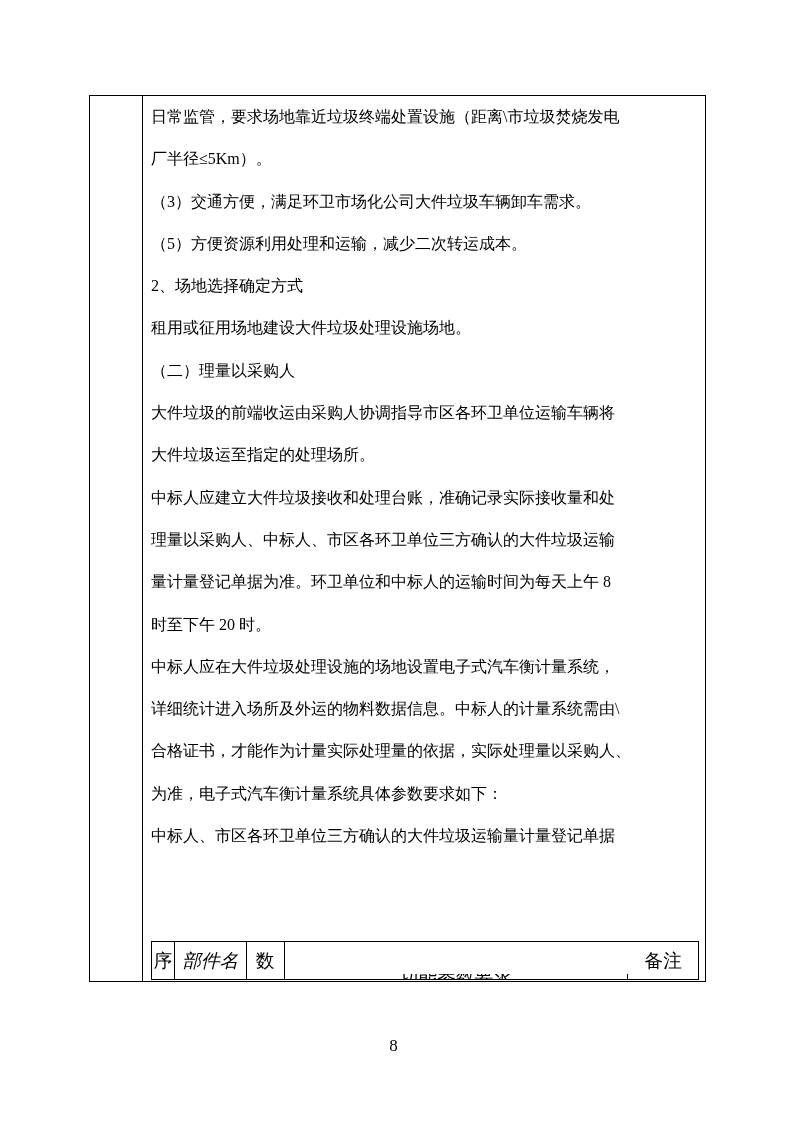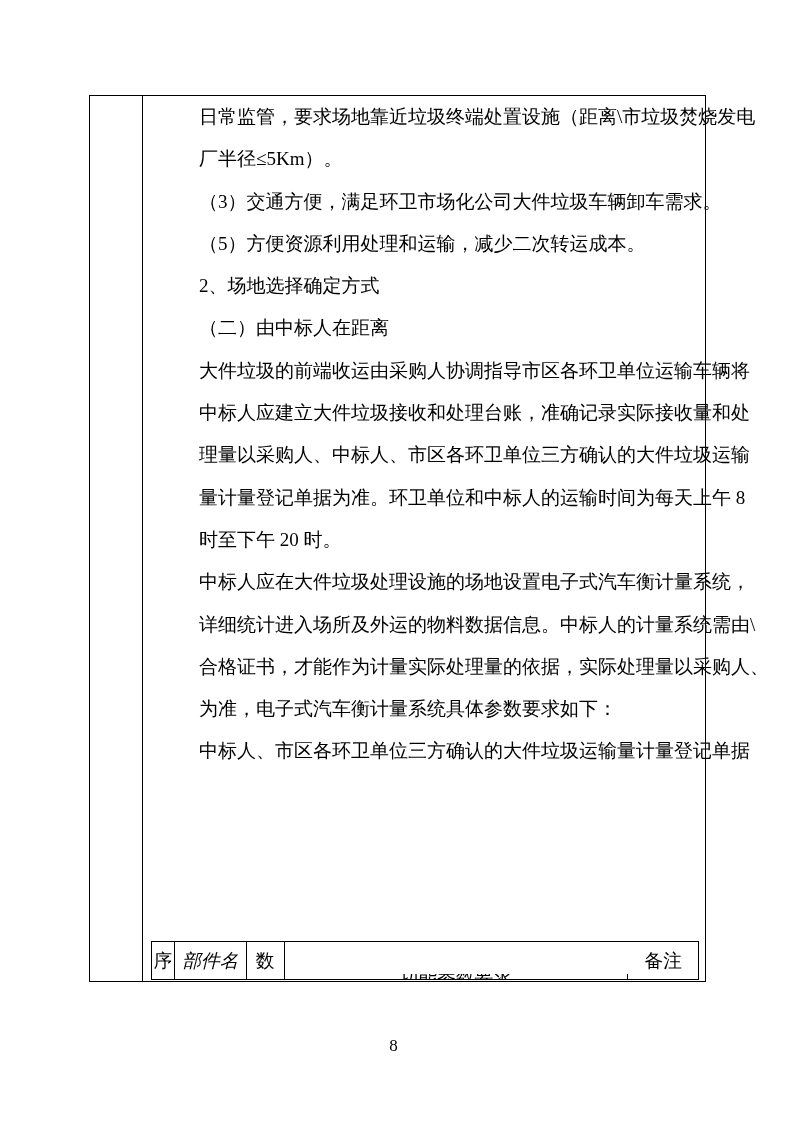--- a/index.html
+++ b/index.html
@@ -34,25 +34,24 @@
     background: #000000;
   }
   .body-text {
     position: absolute;
     left: 61px;
     top: 7px;
     width: 556px;
   }
   .text-line {
     height: 42.3px;
-    font-size: 19px;
+    font-size: 16px;
     line-height: 28px;
     white-space: nowrap;
     letter-spacing: 0;
-    margin-left: 48px;
   }
   .spec-table {
     position: absolute;
     left: 61px;
     top: 845px;
     width: 548px;
     height: 39px;
     display: flex;
     border: 1.4px solid #000000;
     box-sizing: border-box;
@@ -89,22 +88,24 @@
 
   <div class="outer-table">
     <div class="row-label-divider"></div>
 
     <div class="body-text">
         <div class="text-line">日常监管，要求场地靠近垃圾终端处置设施（距离\市垃圾焚烧发电</div>
         <div class="text-line">厂半径≤5Km）。</div>
         <div class="text-line">（3）交通方便，满足环卫市场化公司大件垃圾车辆卸车需求。</div>
         <div class="text-line">（5）方便资源利用处理和运输，减少二次转运成本。</div>
         <div class="text-line">2、场地选择确定方式</div>
-        <div class="text-line">（二）由中标人在距离</div>
+        <div class="text-line">租用或征用场地建设大件垃圾处理设施场地。</div>
+        <div class="text-line">（二）理量以采购人</div>
         <div class="text-line">大件垃圾的前端收运由采购人协调指导市区各环卫单位运输车辆将</div>
+        <div class="text-line">大件垃圾运至指定的处理场所。</div>
         <div class="text-line">中标人应建立大件垃圾接收和处理台账，准确记录实际接收量和处</div>
         <div class="text-line">理量以采购人、中标人、市区各环卫单位三方确认的大件垃圾运输</div>
         <div class="text-line">量计量登记单据为准。环卫单位和中标人的运输时间为每天上午 8</div>
         <div class="text-line">时至下午 20 时。</div>
         <div class="text-line">中标人应在大件垃圾处理设施的场地设置电子式汽车衡计量系统，</div>
         <div class="text-line">详细统计进入场所及外运的物料数据信息。中标人的计量系统需由\</div>
         <div class="text-line">合格证书，才能作为计量实际处理量的依据，实际处理量以采购人、</div>
         <div class="text-line">为准，电子式汽车衡计量系统具体参数要求如下：</div>
         <div class="text-line">中标人、市区各环卫单位三方确认的大件垃圾运输量计量登记单据</div>
       </div>

